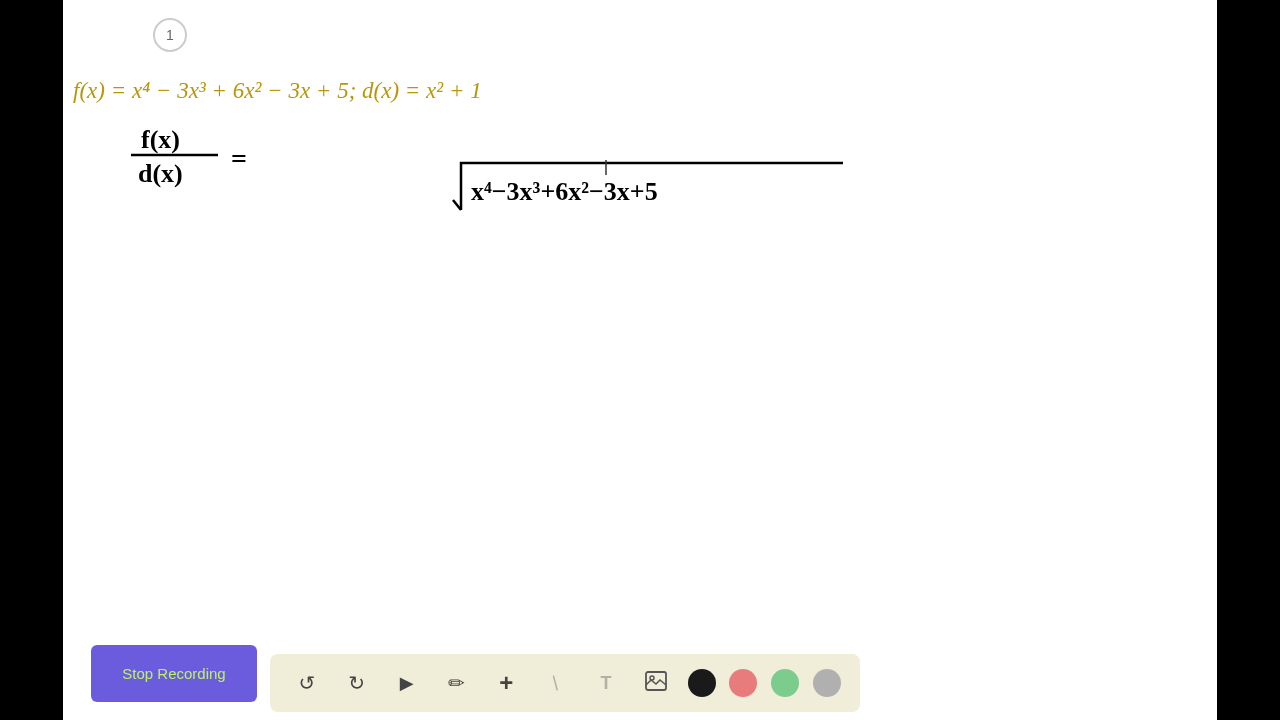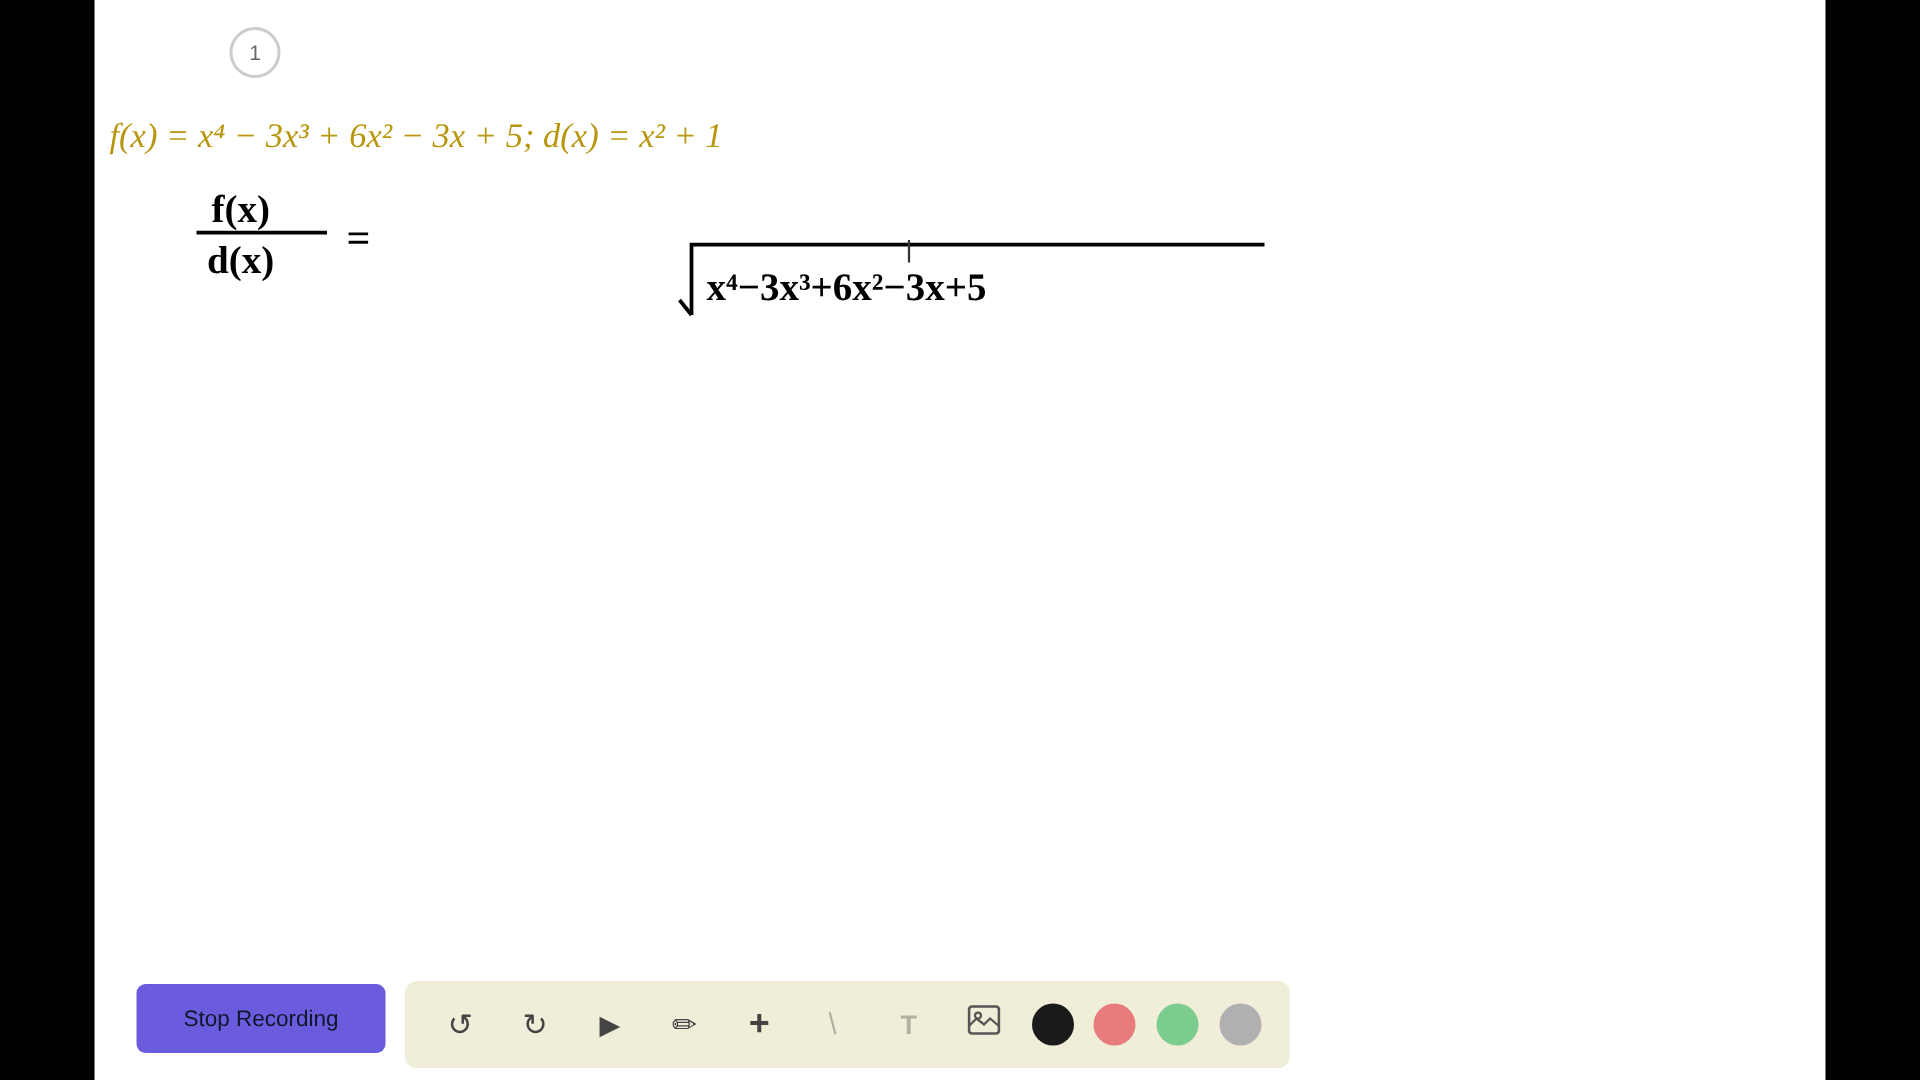--- a/index.html
+++ b/index.html
@@ -95,23 +95,23 @@
       height: 28px;
       border-radius: 50%;
       cursor: pointer;
     }
 
     #stop-recording-btn {
       position: absolute;
       bottom: 18px;
       left: 91px;
       width: 166px;
-      height: 46px;
+      height: 57px;
       background: #6b5cde;
-      color: #0f172a;
+      color: #bef264;
       border: none;
       border-radius: 6px;
       font-size: 15px;
       cursor: pointer;
       font-weight: 500;
     }
 
     
     #handwriting-svg {
       position: absolute;

